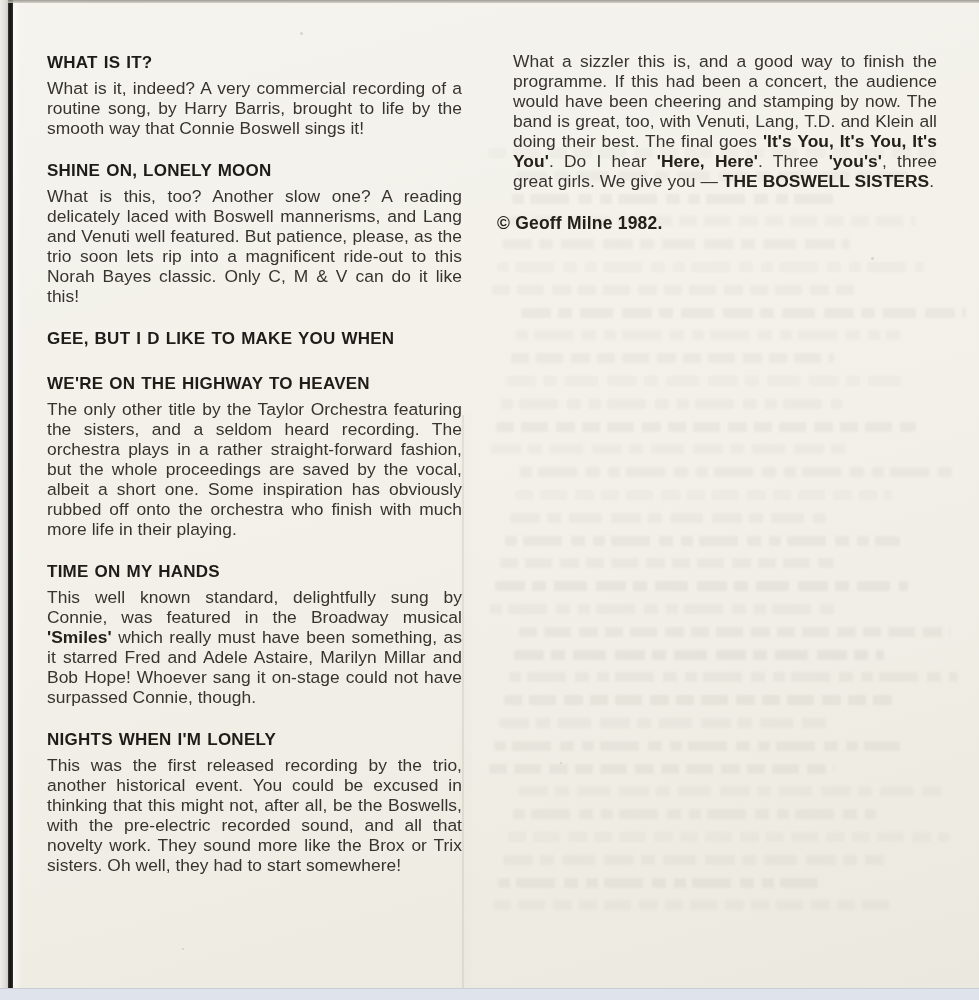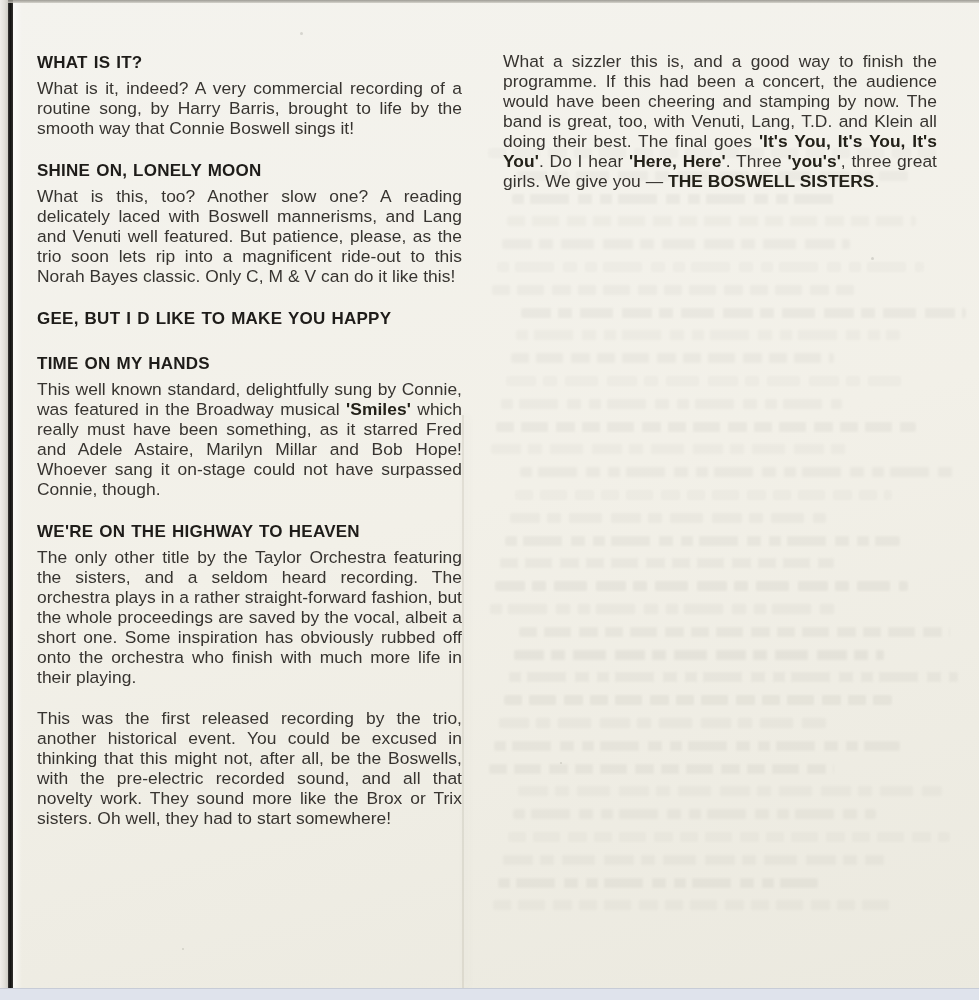--- a/index.html
+++ b/index.html
@@ -33,21 +33,21 @@
     position:absolute;left:462px;top:415px;width:2px;height:574px;
     background:rgba(135,128,112,.16);
     box-shadow:3px 0 8px rgba(120,114,98,.07);
     filter:blur(.5px);
   }
   .speck{position:absolute;width:3px;height:3px;border-radius:50%;background:rgba(110,108,100,.22);}
   
   .col{position:absolute;top:51px;}
   .col-left{left:31px;width:431px;}
   .col-right{left:497px;width:440px;}
-  .section{margin:0 0 21px 6px;}
+  .section{margin:0 0 21px 16px;}
   .section h3{
     margin:0 0 3px 0;font-size:17px;line-height:24px;font-weight:700;
     color:#1e1c19;letter-spacing:.25px;word-spacing:1px;
   }
   .section p{
     margin:0;font-size:17.4px;line-height:20px;color:#373430;
     text-align:justify;letter-spacing:.05px;
   }
   .bold{font-weight:700;color:#232119;}
   .credit{
@@ -109,42 +109,44 @@
     <div id="left-sections">
         <div class="section">
           <h3>WHAT IS IT?</h3>
           <p><span>What is it, indeed? A very commercial recording of a routine song, by Harry Barris, brought to life by the smooth way that Connie Boswell sings it!</span></p>
         </div>
         <div class="section">
           <h3>SHINE ON, LONELY MOON</h3>
           <p><span>What is this, too? Another slow one? A reading delicately laced with Boswell mannerisms, and Lang and Venuti well featured. But patience, please, as the trio soon lets rip into a magnificent ride-out to this Norah Bayes classic. Only C, M &amp; V can do it like this!</span></p>
         </div>
         <div class="section">
-          <h3>GEE, BUT I D LIKE TO MAKE YOU HAPPY</h3>
+          <h3>GEE, BUT I D LIKE TO MAKE YOU WHEN</h3>
+        </div>
+        <div class="section">
+          <h3>WE'RE ON THE HIGHWAY TO HEAVEN</h3>
+          <p><span>The only other title by the Taylor Orchestra featuring the sisters, and a seldom heard recording. The orchestra plays in a rather straight-forward fashion, but the whole proceedings are saved by the vocal, albeit a short one. Some inspiration has obviously rubbed off onto the orchestra who finish with much more life in their playing.</span></p>
         </div>
         <div class="section">
           <h3>TIME ON MY HANDS</h3>
           <p><span>This well known standard, delightfully sung by Connie, was featured in the Broadway musical </span><span class="bold">'Smiles'</span><span> which really must have been something, as it starred Fred and Adele Astaire, Marilyn Millar and Bob Hope! Whoever sang it on-stage could not have surpassed Connie, though.</span></p>
         </div>
         <div class="section">
-          <h3>WE'RE ON THE HIGHWAY TO HEAVEN</h3>
-          <p><span>The only other title by the Taylor Orchestra featuring the sisters, and a seldom heard recording. The orchestra plays in a rather straight-forward fashion, but the whole proceedings are saved by the vocal, albeit a short one. Some inspiration has obviously rubbed off onto the orchestra who finish with much more life in their playing.</span></p>
-        </div>
-        <div class="section">
+          <h3>NIGHTS WHEN I'M LONELY</h3>
           <p><span>This was the first released recording by the trio, another historical event. You could be excused in thinking that this might not, after all, be the Boswells, with the pre-electric recorded sound, and all that novelty work. They sound more like the Brox or Trix sisters. Oh well, they had to start somewhere!</span></p>
         </div>
       </div>
   </div>
 
   <div class="col col-right">
     <div id="right-sections">
         <div class="section">
           <p><span>What a sizzler this is, and a good way to finish the programme. If this had been a concert, the audience would have been cheering and stamping by now. The band is great, too, with Venuti, Lang, T.D. and Klein all doing their best. The final goes </span><span class="bold">'It's You, It's You, It's You'</span><span>. Do I hear </span><span class="bold">'Here, Here'</span><span>. Three </span><span class="bold">'you's'</span><span>, three great girls. We give you — </span><span class="bold">THE BOSWELL SISTERS</span><span>.</span></p>
         </div>
       </div>
+    <p class="credit">© Geoff Milne 1982.</p>
   </div>
 
   <div class="gutter-crease"></div>
   <div class="scanner-left"></div>
   <div class="spine"></div>
   <div class="page-edge-highlight"></div>
   <div class="top-edge"></div>
   <div class="bottom-edge"></div>
   <div class="speck" style="left:871px;top:257px;"></div>
   <div class="speck" style="left:300px;top:32px;"></div>

